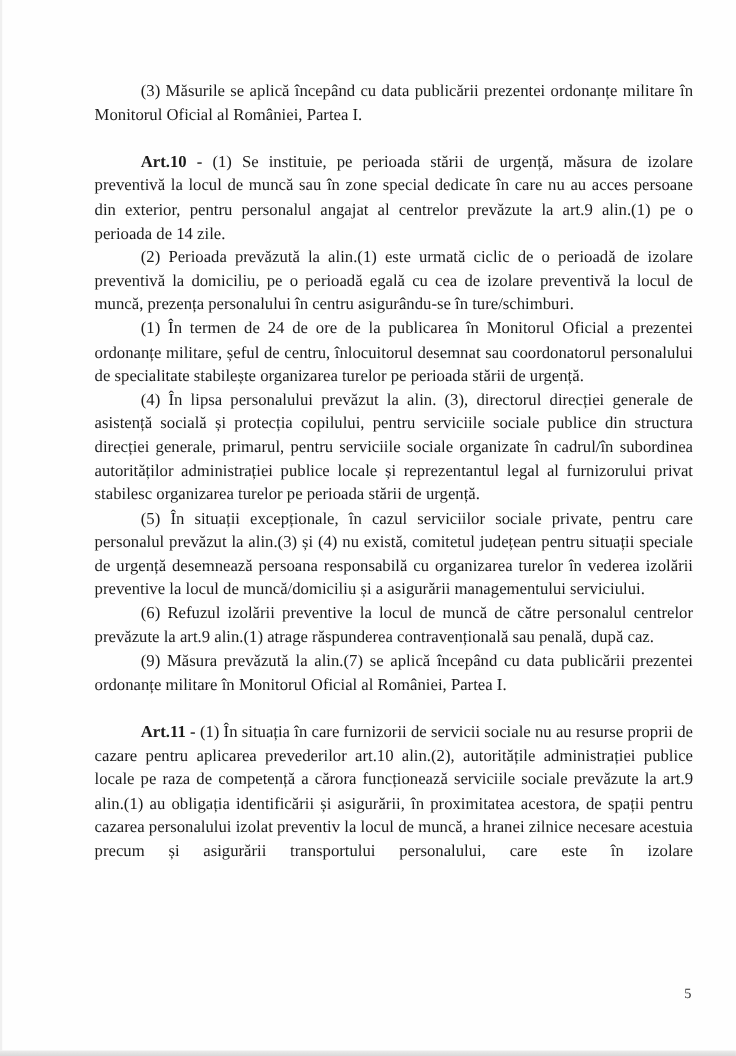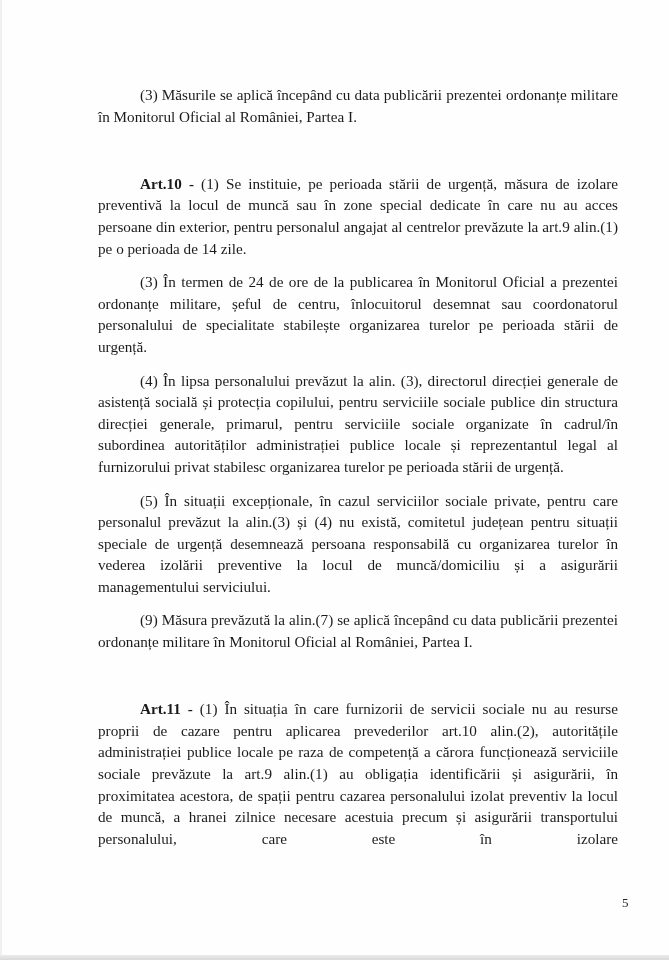--- a/index.html
+++ b/index.html
@@ -42,21 +42,21 @@
       left: 86px;
       top: 72px;
       width: 544px;
       font-family: "Liberation Serif", "DejaVu Serif", serif;
       font-size: 15.2px;
       line-height: 21.6px;
       color: #1b1b1b;
       text-align: justify;
     }
     .para {
-      margin: 12px;
+      margin: 0;
       text-indent: 42px;
     }
     .para.last-line-fit {
       text-align-last: justify;
     }
     .gap {
       height: 21.6px;
     }
     .art-label {
       font-weight: bold;
@@ -76,23 +76,25 @@
 <div class="page">
   <div class="page-left-edge"></div>
 
   <div class="text-block">
 
     <p class="para">(3) Măsurile se aplică începând cu data publicării prezentei ordonanțe militare în Monitorul Oficial al României, Partea I.</p>
 
     <div class="gap"></div>
 
     <p class="para"><span class="art-label">Art.10 -</span> <span>(1) Se instituie, pe perioada stării de urgență, măsura de izolare preventivă la locul de muncă sau în zone special dedicate în care nu au acces persoane din exterior, pentru personalul angajat al centrelor prevăzute la art.9 alin.(1) pe o perioada de 14 zile.</span></p>
-    <p class="para">(3) În termen de 24 de ore de la publicarea în Monitorul Oficial a prezentei ordonanțe militare, șeful de centru, înlocuitorul desemnat sau coordonatorul personalului de specialitate stabilește organizarea turelor pe perioada stării de urgență.</p>
+    <p class="para">(2) Perioada prevăzută la alin.(1) este urmată ciclic de o perioadă de izolare preventivă la domiciliu, pe o perioadă egală cu cea de izolare preventivă la locul de muncă, prezența personalului în centru asigurându-se în ture/schimburi.</p>
+    <p class="para">(1) În termen de 24 de ore de la publicarea în Monitorul Oficial a prezentei ordonanțe militare, șeful de centru, înlocuitorul desemnat sau coordonatorul personalului de specialitate stabilește organizarea turelor pe perioada stării de urgență.</p>
     <p class="para">(4) În lipsa personalului prevăzut la alin. (3), directorul direcției generale de asistență socială și protecția copilului, pentru serviciile sociale publice din structura direcției generale, primarul, pentru serviciile sociale organizate în cadrul/în subordinea autorităților administrației publice locale și reprezentantul legal al furnizorului privat stabilesc organizarea turelor pe perioada stării de urgență.</p>
     <p class="para">(5) În situații excepționale, în cazul serviciilor sociale private, pentru care personalul prevăzut la alin.(3) și (4) nu există, comitetul județean pentru situații speciale de urgență desemnează persoana responsabilă cu organizarea turelor în vederea izolării preventive la locul de muncă/domiciliu și a asigurării managementului serviciului.</p>
+    <p class="para">(6) Refuzul izolării preventive la locul de muncă de către personalul centrelor prevăzute la art.9 alin.(1) atrage răspunderea contravențională sau penală, după caz.</p>
     <p class="para">(9) Măsura prevăzută la alin.(7) se aplică începând cu data publicării prezentei ordonanțe militare în Monitorul Oficial al României, Partea I.</p>
 
     <div class="gap"></div>
 
     <p class="para last-line-fit"><span class="art-label">Art.11 -</span> <span>(1) În situația în care furnizorii de servicii sociale nu au resurse proprii de cazare pentru aplicarea prevederilor art.10 alin.(2), autoritățile administrației publice locale pe raza de competență a cărora funcționează serviciile sociale prevăzute la art.9 alin.(1) au obligația identificării și asigurării, în proximitatea acestora, de spații pentru cazarea personalului izolat preventiv la locul de muncă, a hranei zilnice necesare acestuia precum și asigurării transportului personalului, care este în izolare</span></p>
 
   </div>
 
   <div class="page-number">5</div>
 </div>

